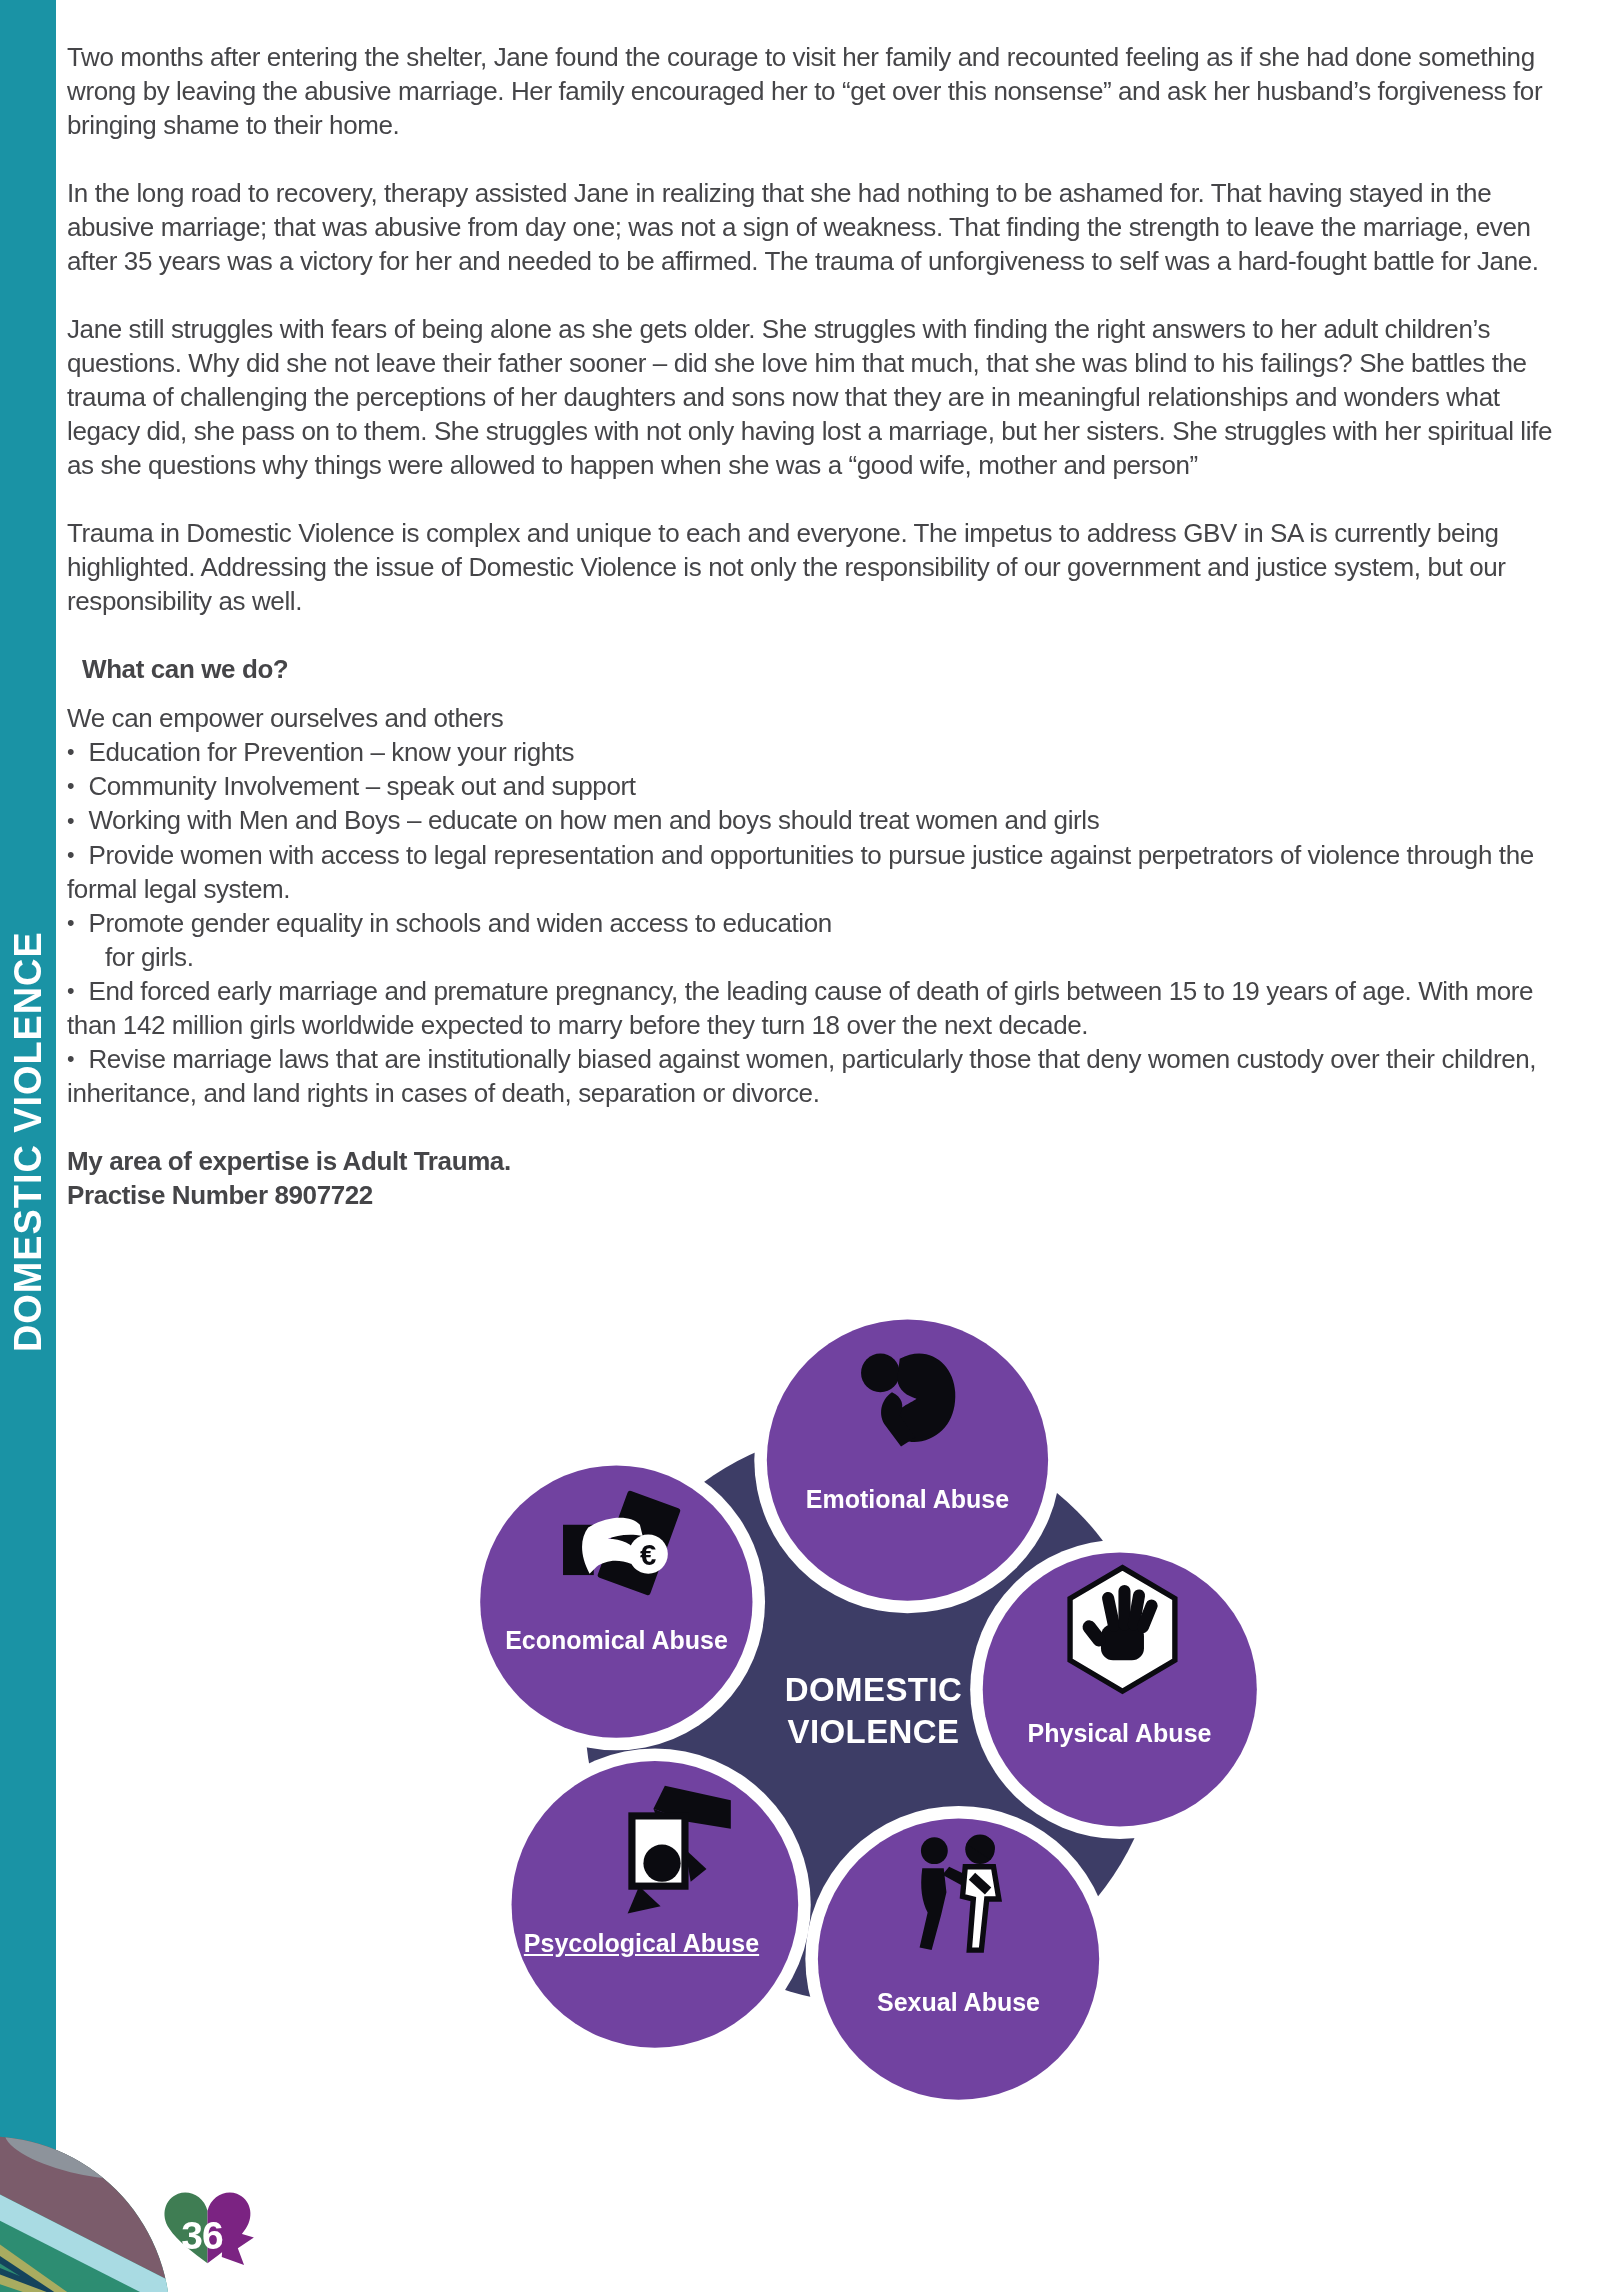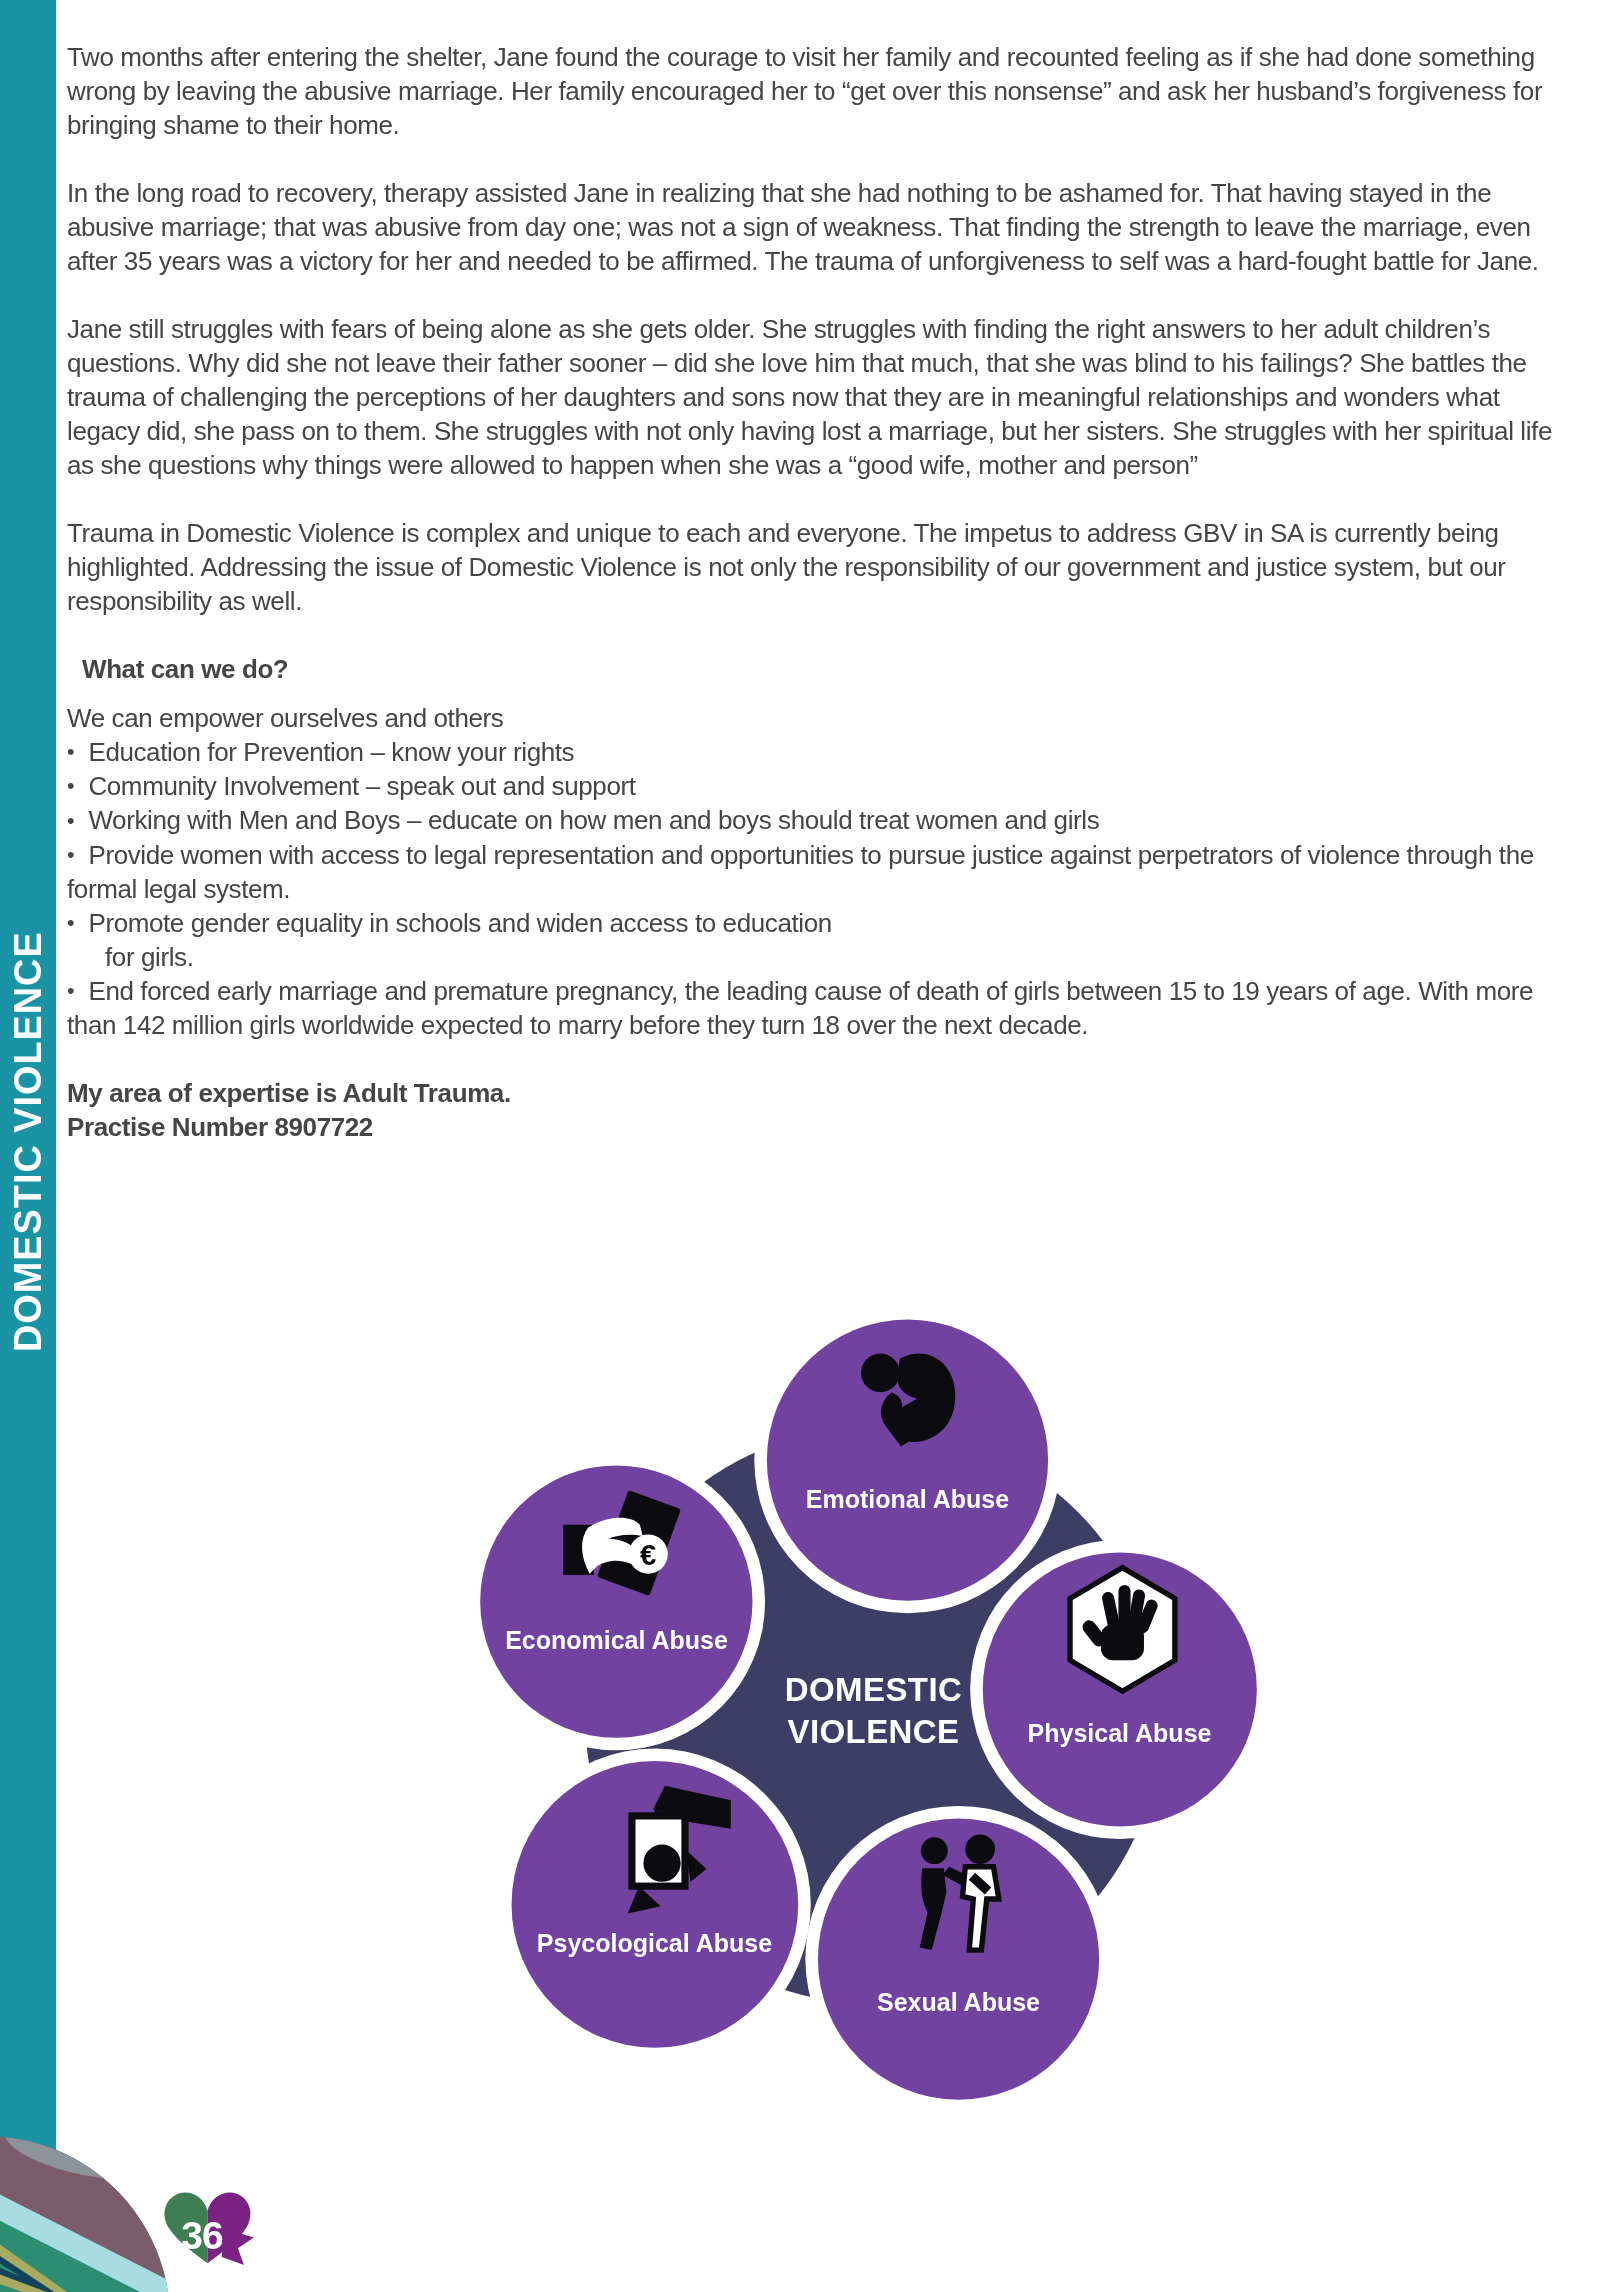--- a/index.html
+++ b/index.html
@@ -27,21 +27,21 @@
   
   .diagram{position:absolute;left:421px;top:1272px;width:878px;height:851px;}
   .diagram svg.wheel{position:absolute;left:0;top:0;}
   .circle-label{position:absolute;width:269px;text-align:center;color:#fff;
         font-weight:bold;font-size:25px;line-height:39px;letter-spacing:0;}
   .center-label{position:absolute;left:318px;top:397px;width:269px;text-align:center;color:#fff;
         font-weight:bold;font-size:33px;line-height:42px;letter-spacing:0.4px;}
   .lbl-emotional{left:352px;top:208px;}
   .lbl-physical{left:564px;top:442px;}
   .lbl-sexual{left:403px;top:711px;}
-  .lbl-psyco{left:99px;top:652px;}
+  .lbl-psyco{left:86px;top:652px;text-decoration:underline;}
   .lbl-econ{left:61px;top:349px;}
 
   
   .flag-ball{position:absolute;left:0;top:2105px;}
 
   
   .heart-badge{position:absolute;left:154px;top:2182px;width:107px;height:94px;}
   .heart-badge svg{position:absolute;left:0;top:0;}
   .page-number{position:absolute;left:-5.4px;top:32px;width:107px;text-align:center;
         color:#fff;font-weight:bold;font-size:39px;letter-spacing:-0.9px;}
@@ -65,20 +65,21 @@
     <p class="intro">We can empower ourselves and others</p>
 
     <div>
       <div class="b-row"><span class="b-dot">•</span><span>Education for Prevention – know your rights</span></div>
       <div class="b-row"><span class="b-dot">•</span><span>Community Involvement – speak out and support</span></div>
       <div class="b-row"><span class="b-dot">•</span><span>Working with Men and Boys – educate on how men and boys should treat women and girls</span></div>
       <div class="b-row"><span class="b-dot">•</span><span>Provide women with access to legal representation and opportunities to pursue justice against perpetrators of violence through the formal legal system.</span></div>
       <div class="b-row"><span class="b-dot">•</span><span>Promote gender equality in schools and widen access to education</span></div>
       <div class="b-cont">for girls.</div>
       <div class="b-row"><span class="b-dot">•</span><span>End forced early marriage and premature pregnancy, the leading cause of death of girls between 15 to 19 years of age. With more than 142 million girls worldwide expected to marry before they turn 18 over the next decade.</span></div>
+      <div class="b-row"><span class="b-dot">•</span><span>Revise marriage laws that are institutionally biased against women, particularly those that deny women custody over their children, inheritance, and land rights in cases of death, separation or divorce.</span></div>
     </div>
 
     <div class="author">
       <div>My area of expertise is Adult Trauma.</div>
       <div>Practise Number 8907722</div>
     </div>
   </div>
 
   <div class="diagram">
     <svg class="wheel" width="878" height="851" viewBox="470 1420 980 950">

